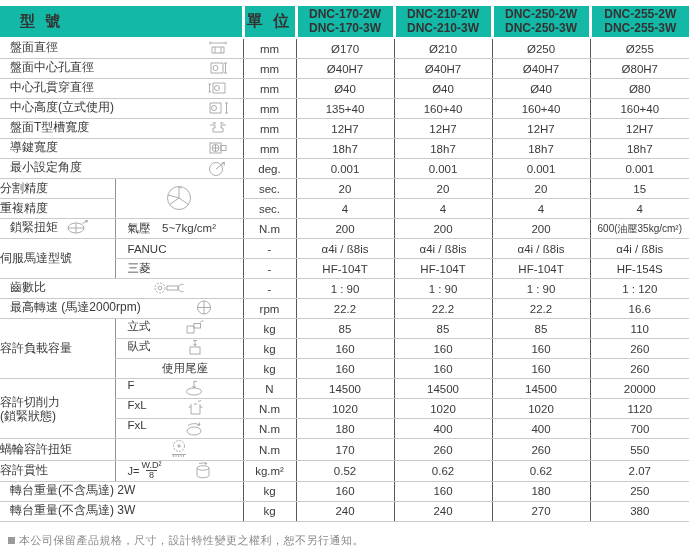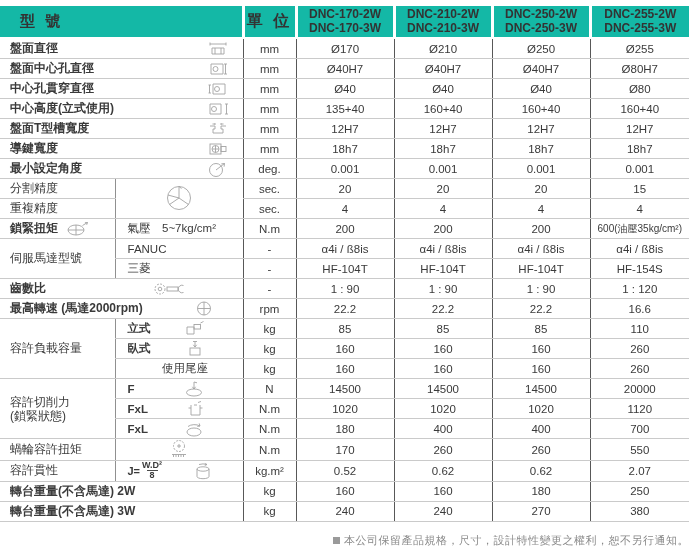--- a/index.html
+++ b/index.html
@@ -23,45 +23,45 @@
   th.type-th { text-align:left; padding-left:20px; font-size:15px; letter-spacing:3px; }
   th.unit-th { font-size:16px; letter-spacing:3px; border-left:3px solid #ffffff; }
   th.model-th { font-size:12px; line-height:13.5px; border-left:3px solid #ffffff; }
   th.model-th div { white-space:nowrap; }
 
   tbody td {
     height:19px; padding:0; border-bottom:1px solid #cacaca;
     font-size:11.5px; vertical-align:middle;
   }
   td.lab, td.labm { font-size:12px; }
-  td.labm { padding-left:10px; text-align:left; }
+  td.labm { text-align:left; }
   td.sub  { border-left:1px solid #909090; }
   td.icncell { border-left:1px solid #909090; text-align:center; }
   td.unit { border-left:1px solid #585858; border-right:1px solid #585858; text-align:center; font-size:11.5px; }
   td.val  { text-align:center; white-space:nowrap; }
   td.val + td.val { border-left:1px solid #585858; }
 
-  .fx { display:flex; align-items:center; height:100%; padding-left:10px;font-weight:bold; }
+  .fx { display:flex; align-items:flex-start; height:100%; padding-left:10px; }
   .fx12 { padding-left:12px; }
   .lt { white-space:nowrap; }
   .icn { flex:none; margin-left:auto; margin-right:14px; }
   .icn.mr30 { margin-right:30px; }
   .icn.mr55 { margin-right:55px; }
   .icn.mr38 { margin-right:38px; }
   .icn.mr28 { margin-right:28px; }
   .icn.near { margin-left:8px; margin-right:0; }
   .icn path, .icn rect, .icn circle, .icn ellipse, .icn line {
     fill:none; stroke:#a3a3a3; stroke-width:0.9;
   }
   .g2l { line-height:14px; }
   .frm { display:flex; align-items:center; gap:2px; font-size:11px; }
   .frac { display:inline-flex; flex-direction:column; align-items:center; line-height:1.05; font-size:9px; }
   .frac .den { border-top:1px solid #4a4a4a; padding:0 3px; }
 
-  .note { display:flex; align-items:center; gap:4px; margin:11px 0 0 8px;justify-content:flex-end; }
+  .note { display:flex; align-items:center; gap:4px; margin:11px 0 0 8px; }
   .note .sq { width:7px; height:7px; background:#9a9a9a; flex:none; }
   .note .txt { font-size:11px; color:#8a8a8a; letter-spacing:0.5px; }
 </style>
 </head>
 <body>
 
 <div class="wrap">
 <table>
   <colgroup>
     <col class="c-labm">

